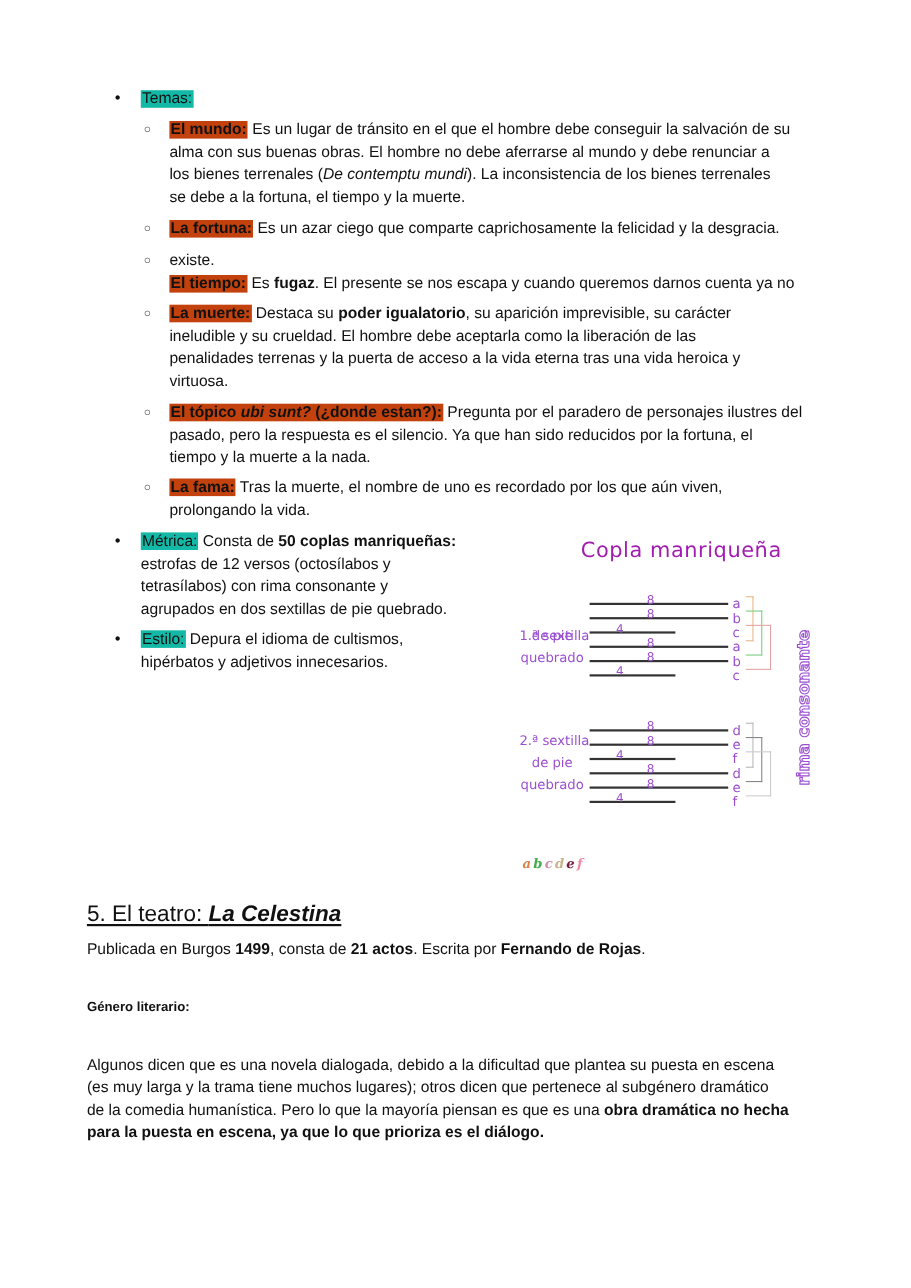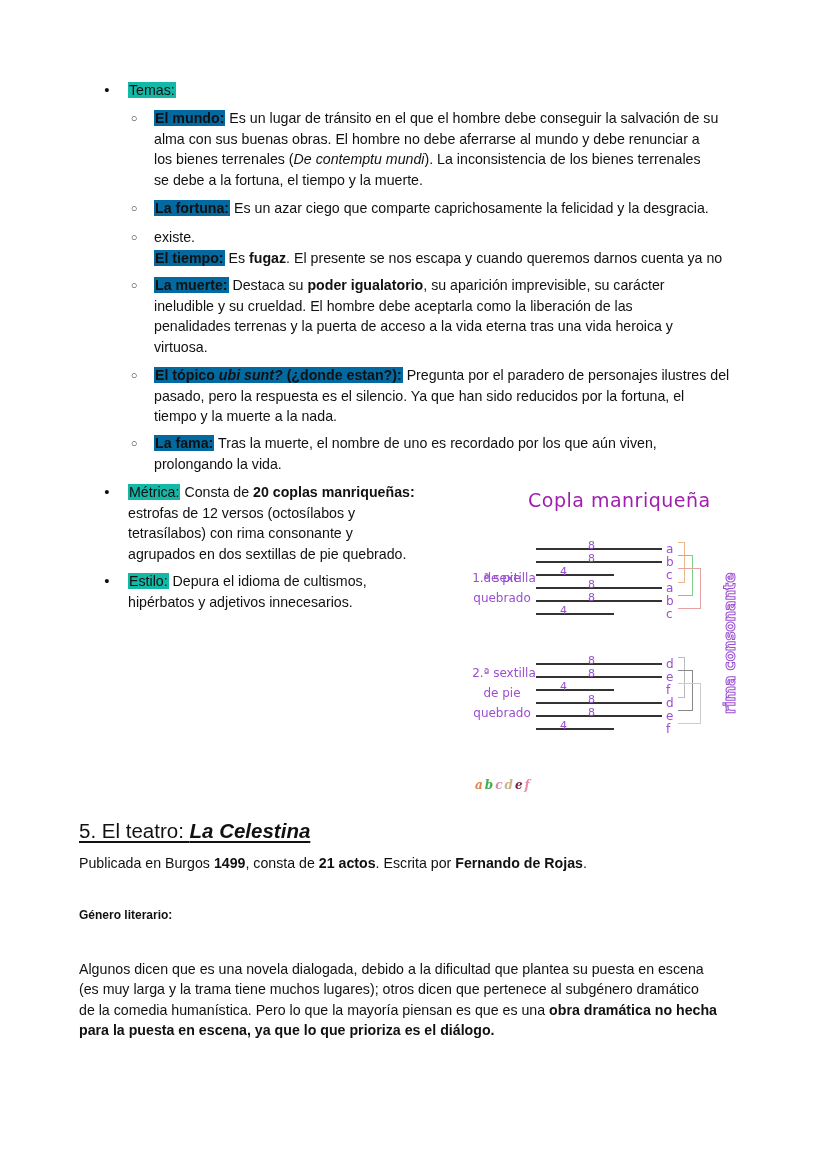--- a/index.html
+++ b/index.html
@@ -2,21 +2,21 @@
 <html><head>
 <meta charset="utf-8">
 <style>
   html, body { margin: 0; padding: 0; background: #ffffff; }
   body {
     width: 828px; height: 1171px; position: relative; overflow: hidden;
     font-family: "Liberation Sans", sans-serif; color: #111;
     font-size: 14.2px; line-height: 20.6px;
   }
   .hl { background: #14b8a6; font-weight: normal; padding: 0 1px; }
-  .hl-b { background: #0369a1; font-weight: bold; padding: 0 1px; }
+  .hl-b { background: #c2410c; font-weight: bold; padding: 0 1px; }
   b { font-weight: bold; }
   .bullet {
     position: absolute; left: 103px; width: 8px; text-align: center; font-size: 15px;
   }
   .sub-bullet {
     position: absolute; left: 130px; width: 8px; text-align: center; font-size: 11px; color: #333;
   }
   .l1 { position: absolute; left: 128px; }
   .l2 { position: absolute; left: 154px; width: 600px; }
 
@@ -90,21 +90,21 @@
 </div>
 
 <span class="sub-bullet" style="top:433px">○</span>
 <div class="l2" style="top:433px">
   <div><span class="hl-b">La fama:</span> <span>Tras la muerte, el nombre de uno es recordado por los que aún viven,</span></div>
   <div>prolongando la vida.</div>
 </div>
 
 <span class="bullet" style="top:482px">•</span>
 <div class="metrica" style="top:482px">
-  <div><span class="hl">Métrica:</span> <span>Consta de </span><b>20 coplas manriqueñas:</b></div>
+  <div><span class="hl">Métrica:</span> <span>Consta de </span><b>50 coplas manriqueñas:</b></div>
   <div>estrofas de 12 versos (octosílabos y</div>
   <div>tetrasílabos) con rima consonante y</div>
   <div>agrupados en dos sextillas de pie quebrado.</div>
 </div>
 
 <span class="bullet" style="top:571px">•</span>
 <div class="metrica" style="top:571px">
   <div><span class="hl">Estilo:</span> <span>Depura el idioma de cultismos,</span></div>
   <div>hipérbatos y adjetivos innecesarios.</div>
 </div>

